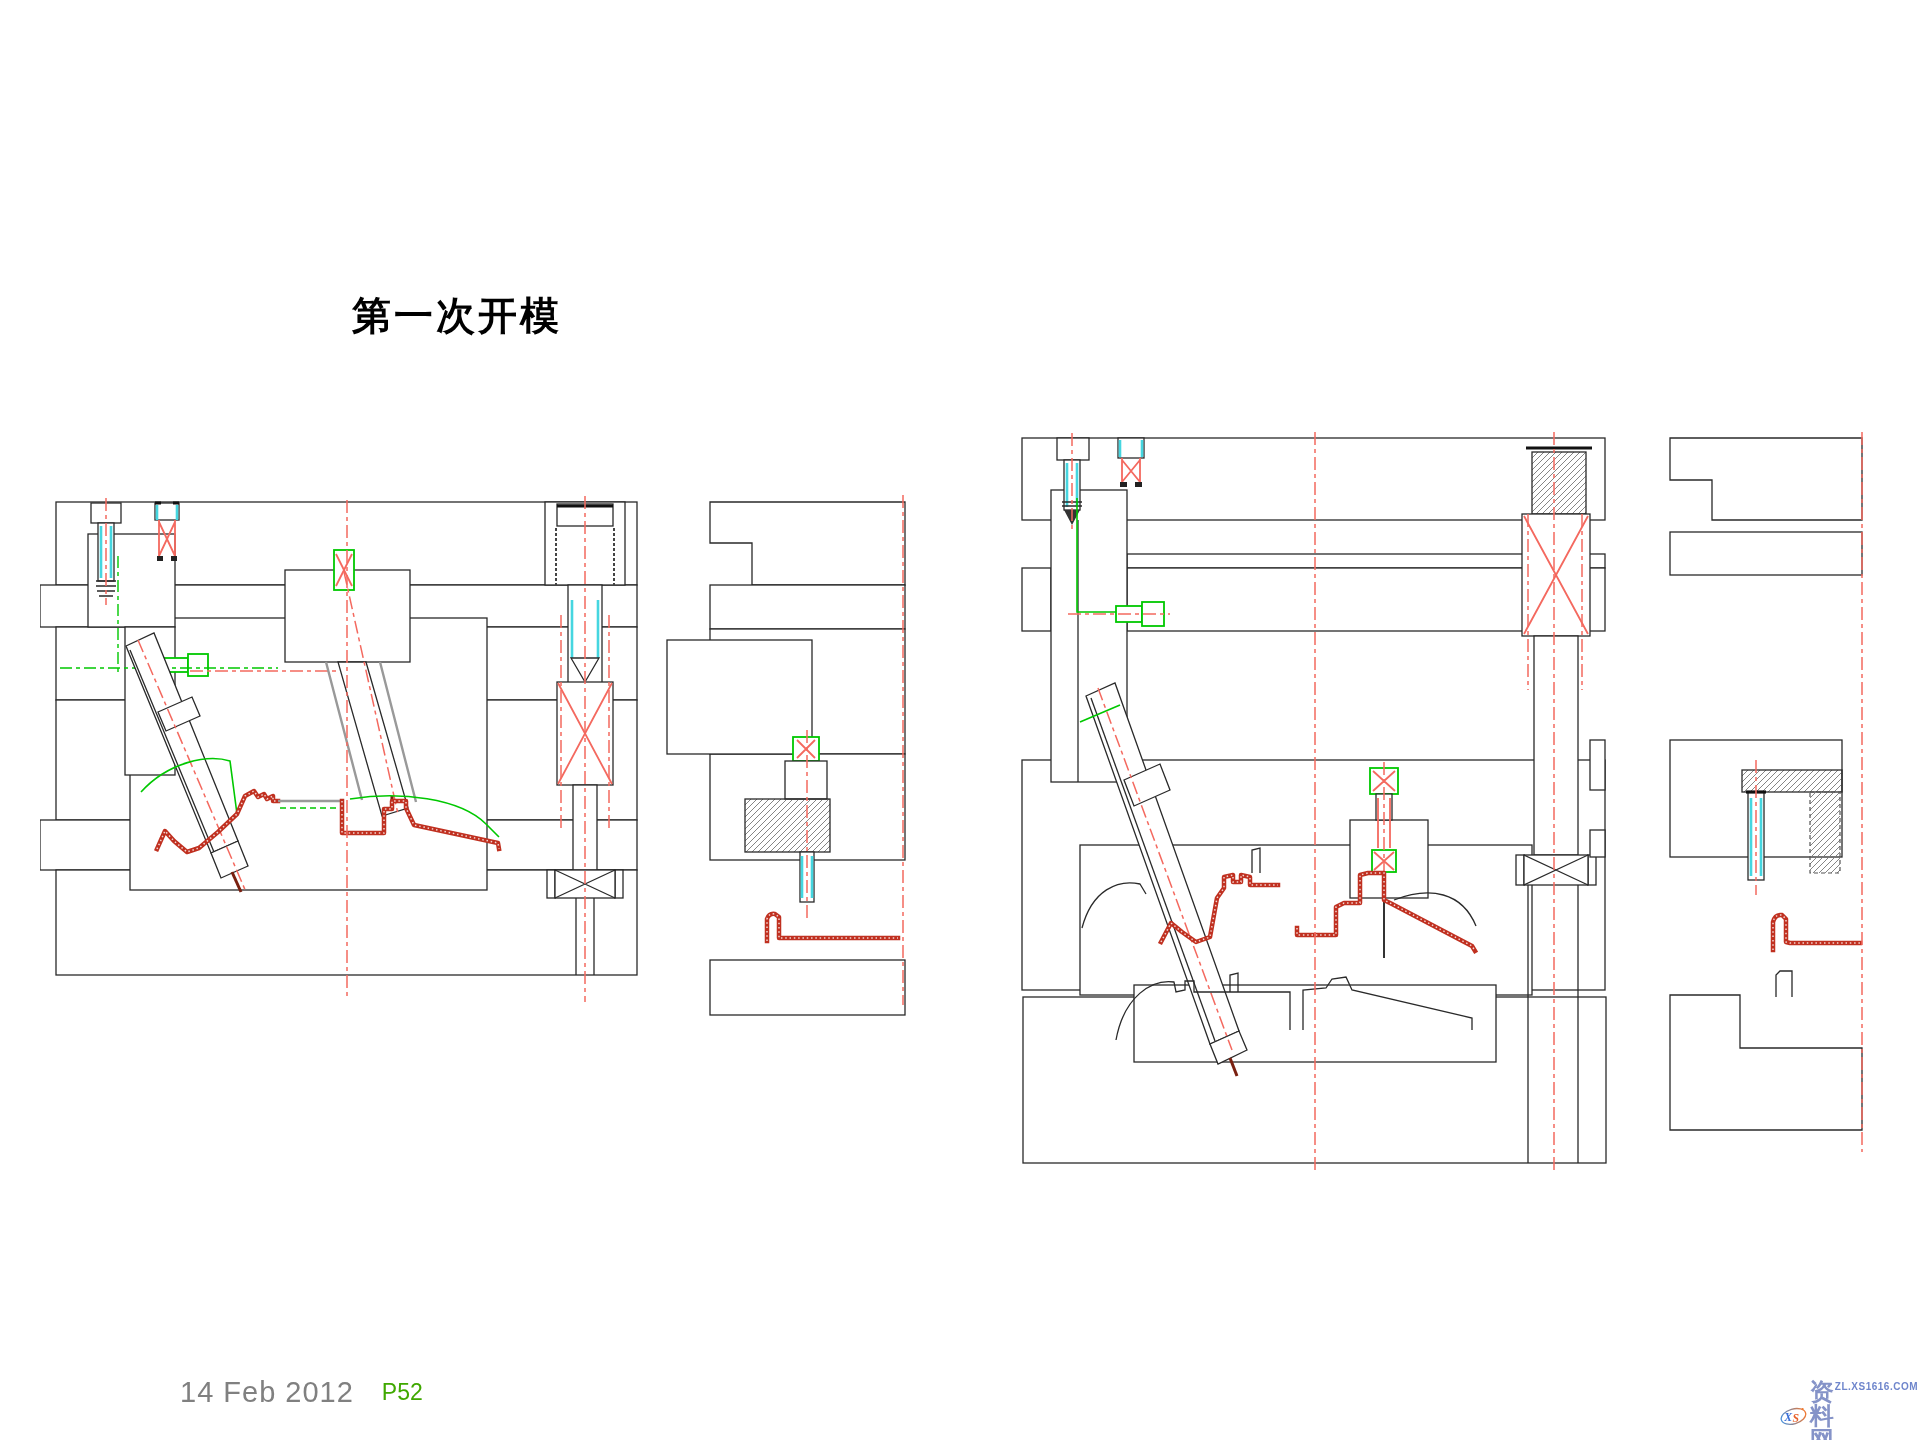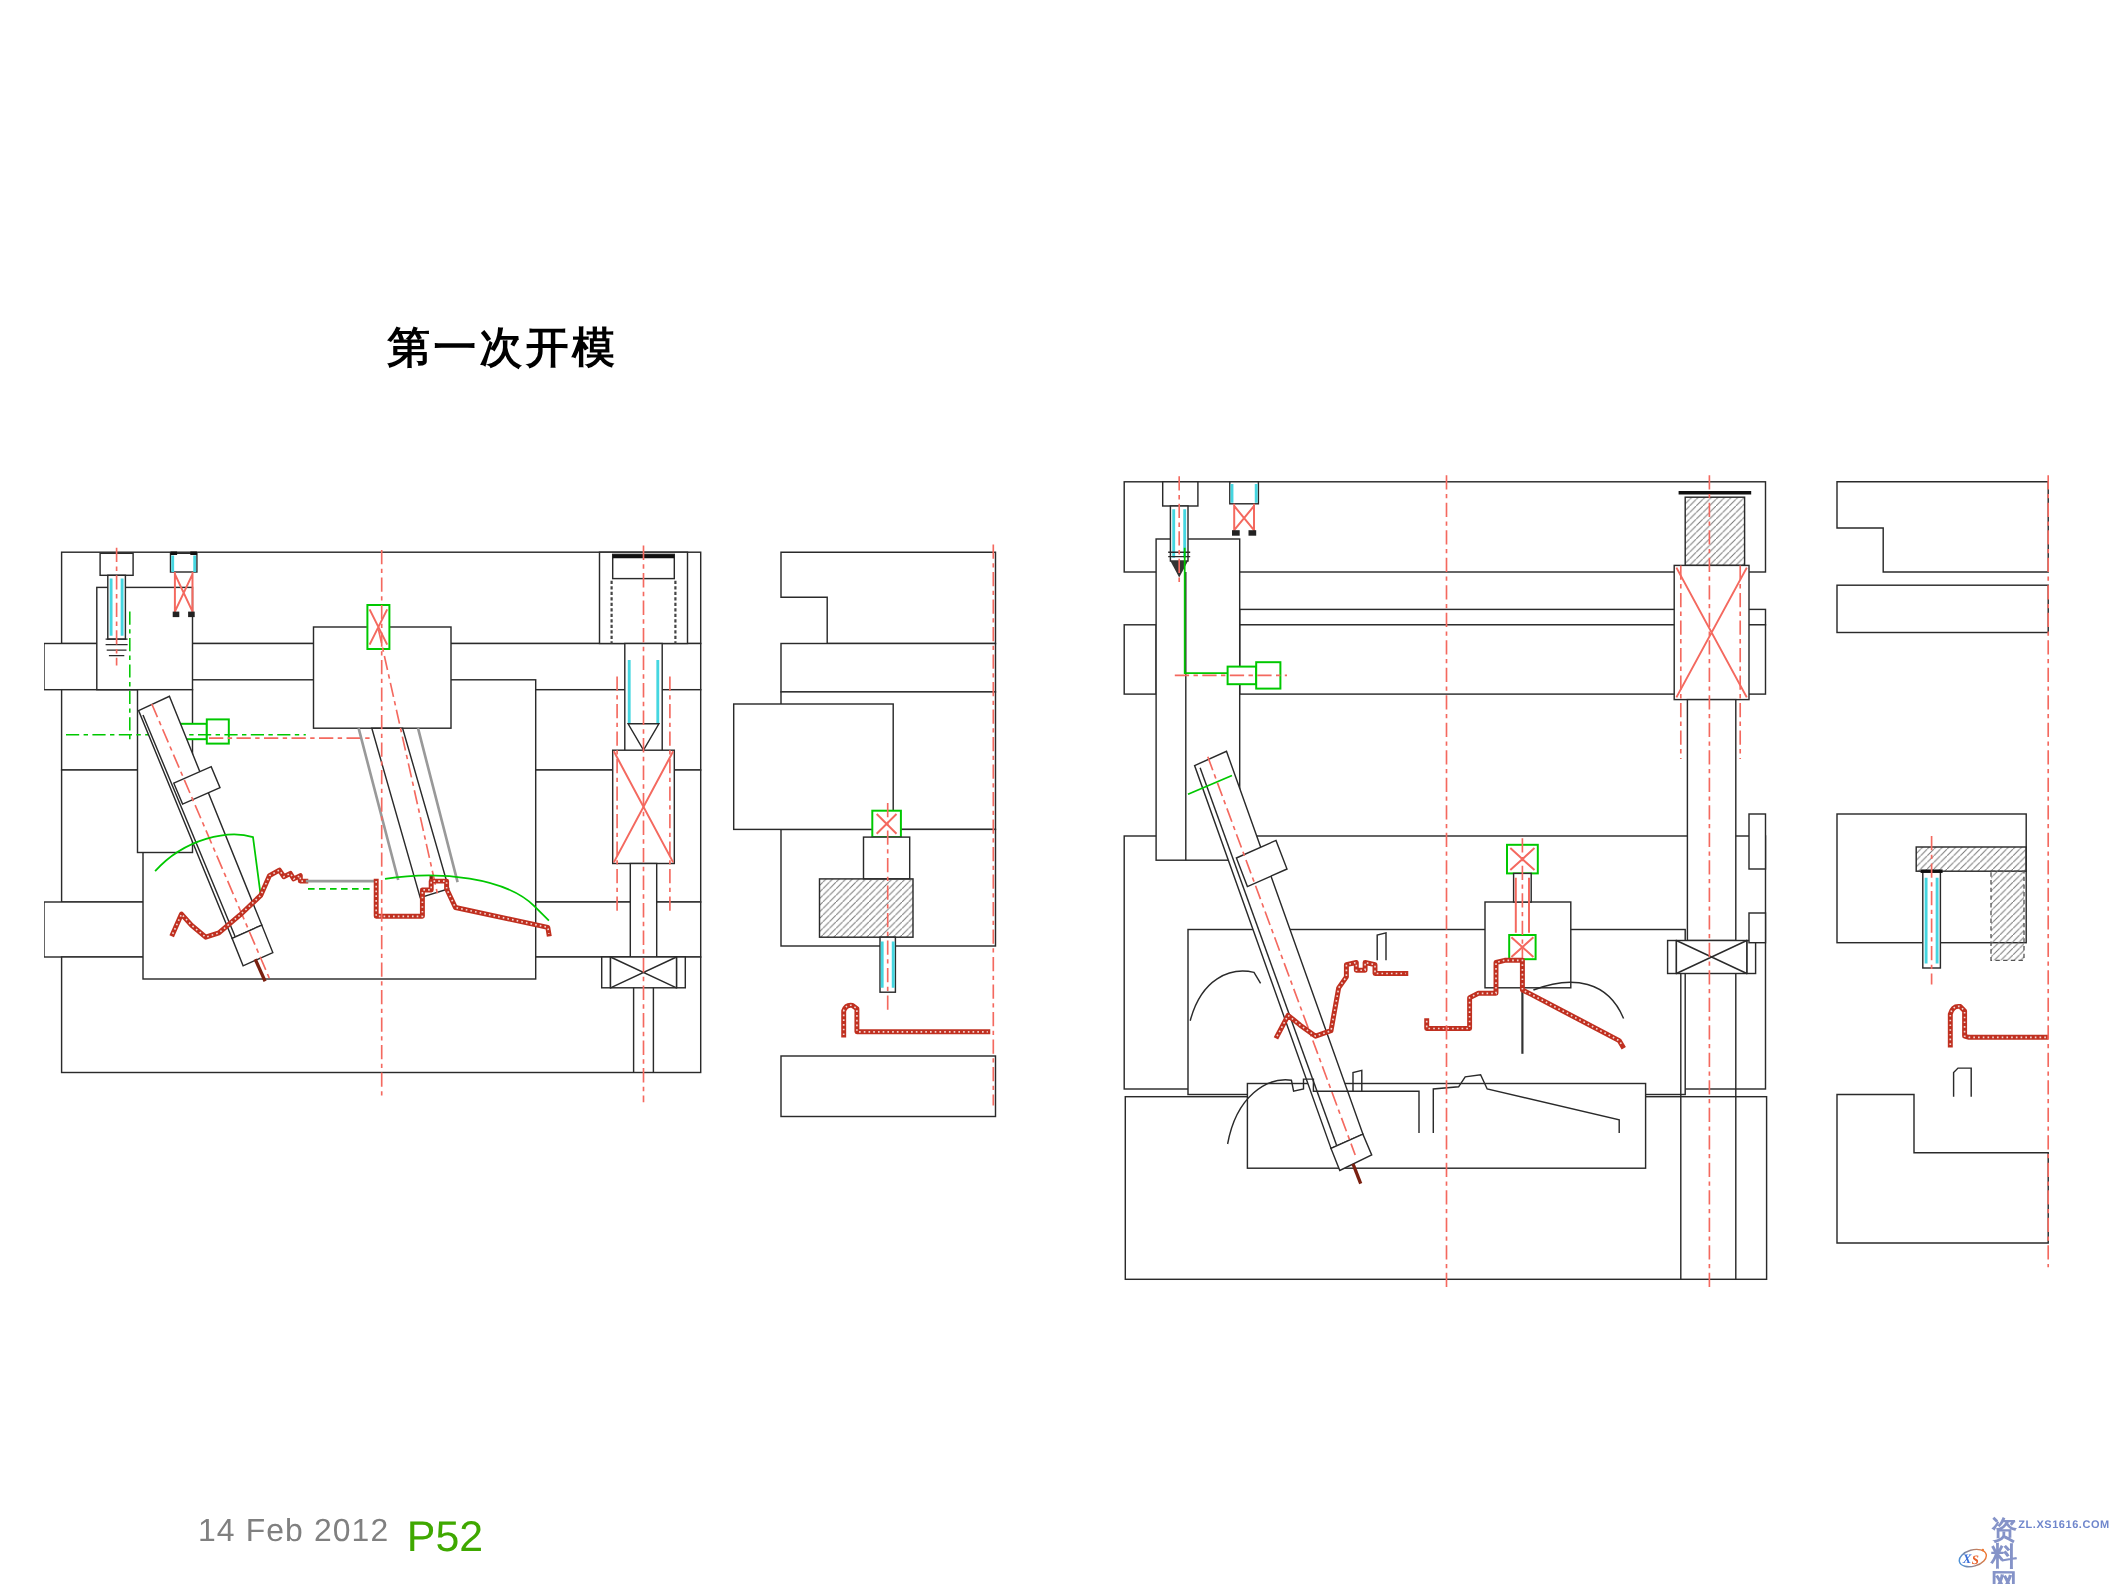--- a/index.html
+++ b/index.html
@@ -12,23 +12,23 @@
   html,body{width:1920px;height:1440px;background:#fff;overflow:hidden;
     font-family:"Liberation Sans","DejaVu Sans",sans-serif}
   .slide{position:relative;width:1912px;height:1440px;background:#fff}
   .title{position:absolute;top:289px;color:#000;font-family:"DejaVu Serif","Liberation Serif",serif;
     font-size:39px;font-weight:600;letter-spacing:3px;white-space:nowrap}
   .title-left{left:352px}
   .title-right{left:1320px}
   .drawing{position:absolute}
   .dw-left{left:40px;top:400px;width:870px;height:620px}
   .dw-right{left:1020px;top:430px;width:850px;height:745px}
-  .footer{position:absolute;left:180px;top:1376px;display:flex;align-items:flex-start;gap:16px}
+  .footer{position:absolute;left:180px;top:1376px;display:flex;align-items:center;gap:28px}
   .footer .date{color:var(--footer-gray);font-size:29px;letter-spacing:1px}
-  .footer .page{color:var(--page-number-green);font-size:39px}
+  .footer .page{color:var(--page-number-green);font-size:23px}
   .watermark{position:absolute;left:1780px;top:1392px;width:138px;height:48px;display:flex;align-items:center}
   .wm-text{display:flex;flex-direction:row;line-height:1;margin-left:2px}
   .wm-name{color:var(--watermark-text);font-size:24px;font-weight:bold;letter-spacing:1px}
   .wm-url{color:#6f86cc;font-size:10px;font-weight:bold;letter-spacing:.5px;margin-top:2px}
   
   .ln{fill:none;stroke:var(--outline);stroke-width:1.3}
   .lnf{fill:#fff;stroke:var(--outline);stroke-width:1.3}
   .thk{fill:none;stroke:#111;stroke-width:3.2}
   .red{fill:none;stroke:var(--centerline-red);stroke-width:1.8}
   .red-cl{fill:none;stroke:var(--centerline-red);stroke-width:1.5;stroke-dasharray:13 4 4 4}

